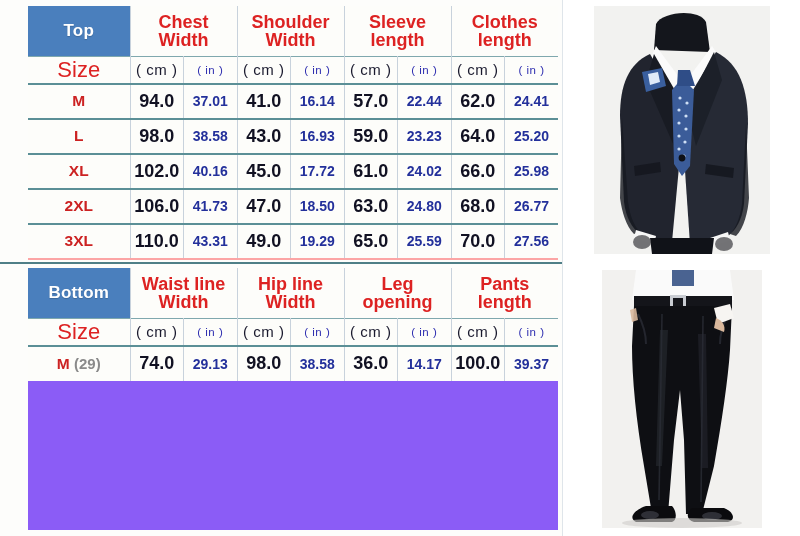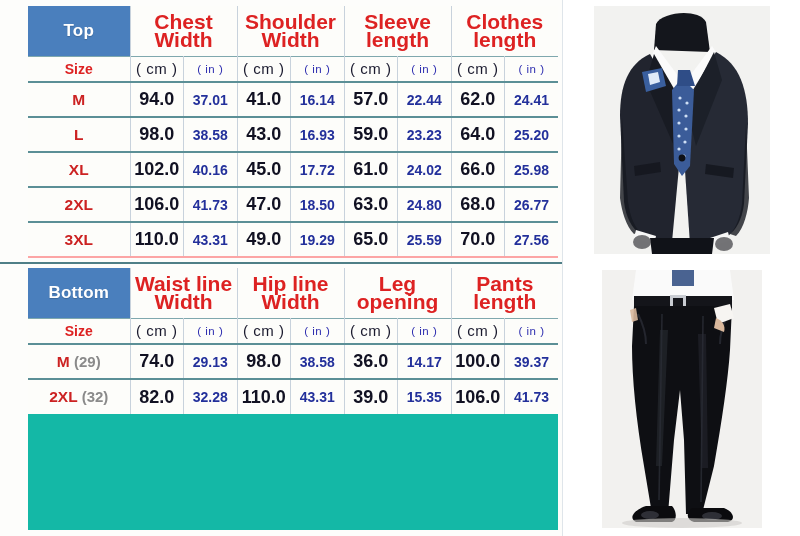--- a/index.html
+++ b/index.html
@@ -29,21 +29,21 @@
     top: 0;
     width: 562px;
     height: 536px;
     background: #fdfdfb;
   }
 
   .section {
     position: absolute;
     left: 28px;
     width: 530px;
-    background: #14b8a6;
+    background: #8b5cf6;
   }
   .section.top    { top: 6px;  height: 252px; }
   .section.bottom { top: 268px; height: 262px; }
 
   table.sizetable {
     width: 530px;
     border-collapse: collapse;
     table-layout: fixed;
     background: #fdfdfa;
   }
@@ -74,29 +74,29 @@
     font-weight: bold;
     font-size: 17px;
     letter-spacing: 0.2px;
     border-right: 1px solid #c8d2dc;
     text-shadow: 0 1px 1px rgba(0,0,0,0.18);
   }
 
   .grp-head {
     color: #dd2222;
     font-weight: bold;
-    font-size: 21px;
+    font-size: 18px;
     line-height: 18px;
   }
   .grp-head .l2 { display: block; }
 
   .size-head {
     color: #dd2222;
-    font-weight: bold;
-    font-size: 14px;
+    font-weight: normal;
+    font-size: 22px;
   }
 
   .unit-cm {
     color: #1a1a2e;
     font-size: 15px;
     font-weight: normal;
     letter-spacing: 0.5px;
   }
   .unit-in {
     color: #2f2fb0;
@@ -346,34 +346,20 @@
             <td class="val-cm">98.0</td>
             <td class="val-in">38.58</td>
             <td class="val-cm">36.0</td>
             <td class="val-in">14.17</td>
             <td class="val-cm">100.0</td>
             <td class="val-in">39.37</td>
           </tr>
 
 
 
-          <tr class="data-row">
-            <td class="size-label">
-              <span>2XL</span>
-              <span class="paren">(32)</span>
-            </td>
-            <td class="val-cm">82.0</td>
-            <td class="val-in">32.28</td>
-            <td class="val-cm">110.0</td>
-            <td class="val-in">43.31</td>
-            <td class="val-cm">39.0</td>
-            <td class="val-in">15.35</td>
-            <td class="val-cm">106.0</td>
-            <td class="val-in">41.73</td>
-          </tr>
 
         </tbody>
       </table>
     </div>
   </div>
 
   <div class="mid-divider"></div>
 
   <div class="photo-col">
 

